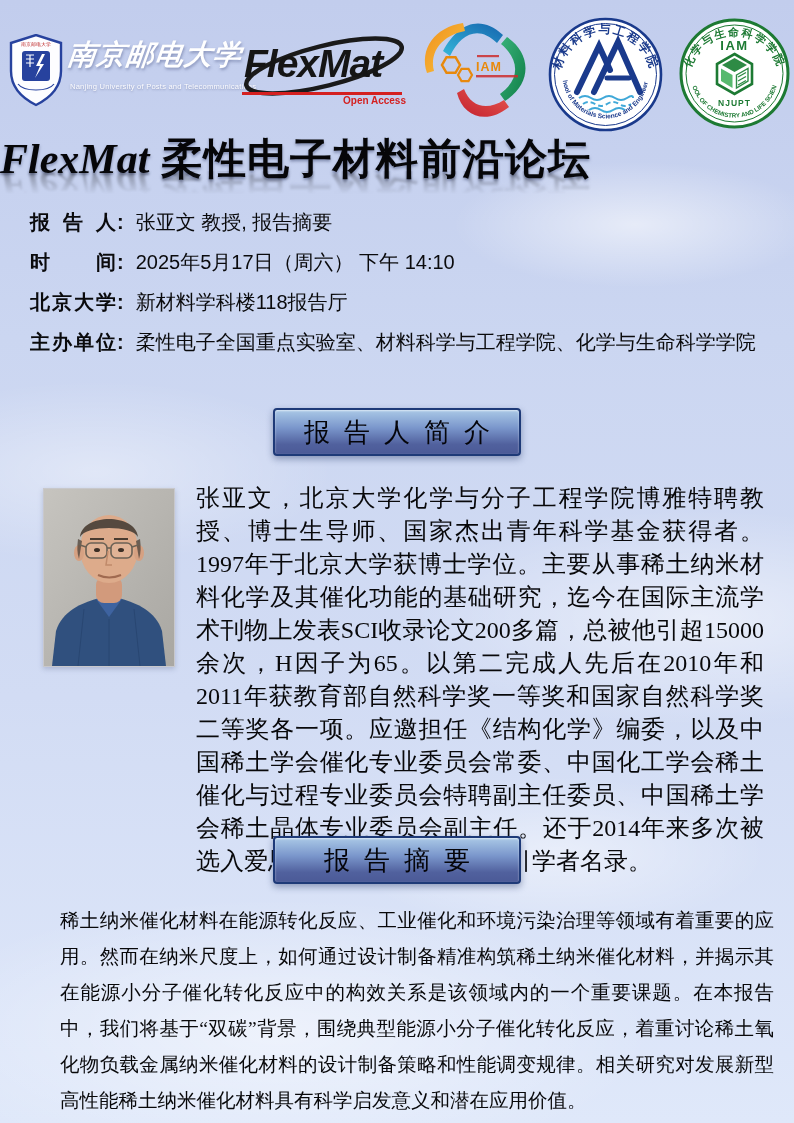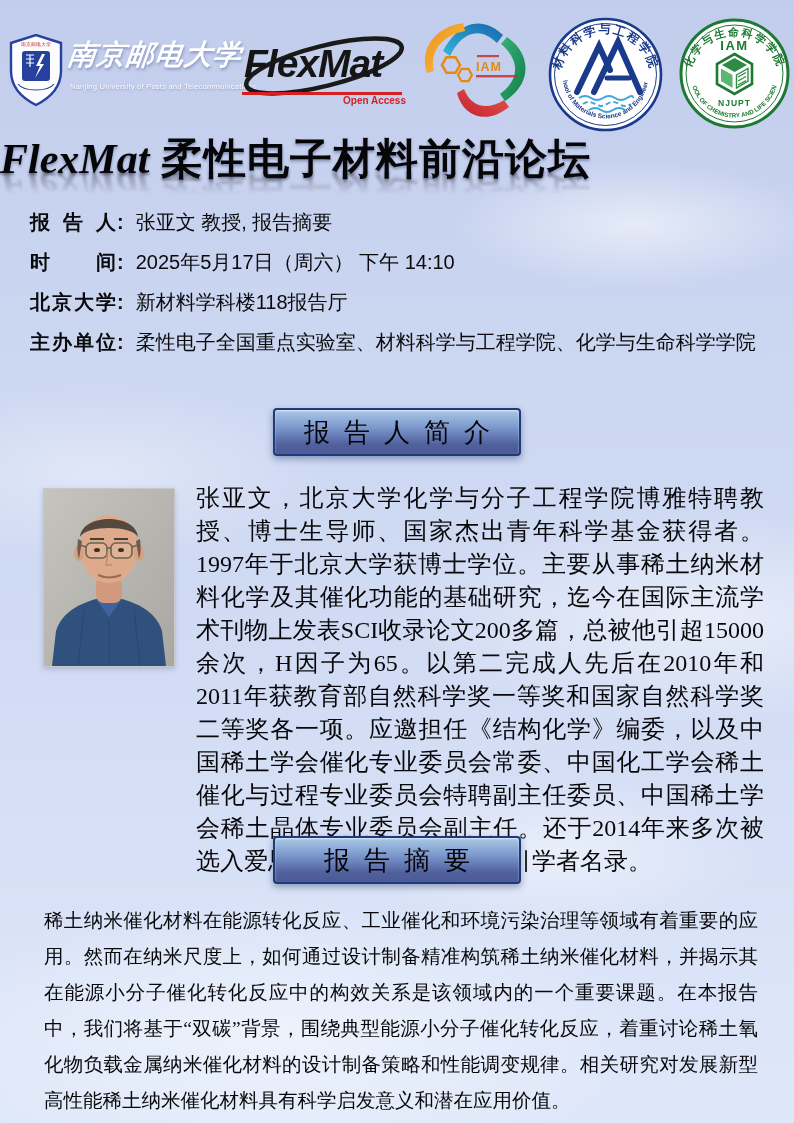--- a/index.html
+++ b/index.html
@@ -76,21 +76,21 @@
   .photo{ position:absolute; left:43px; top:488px; width:132px; height:179px;
           border:1px solid #c8c8cc; box-shadow:0 2px 5px rgba(60,70,110,.25); }
   .photo svg{ display:block; }
   .bio-text{
     position:absolute; left:196px; top:482px; width:568px;
     font-family:"Liberation Serif", serif; font-size:24px; line-height:33px;
     color:#08080a; text-align:justify;
   }
   
   .abs-text{
-    position:absolute; left:44px; top:903px; width:714px;
+    position:absolute; left:60px; top:903px; width:714px;
     font-family:"Liberation Serif", serif; font-size:19.5px; line-height:36px;
     color:#08080a; text-align:justify;
   }
 </style>
 </head>
 <body>
 
 <div class="poster">
 
   <div class="logo-bar">

